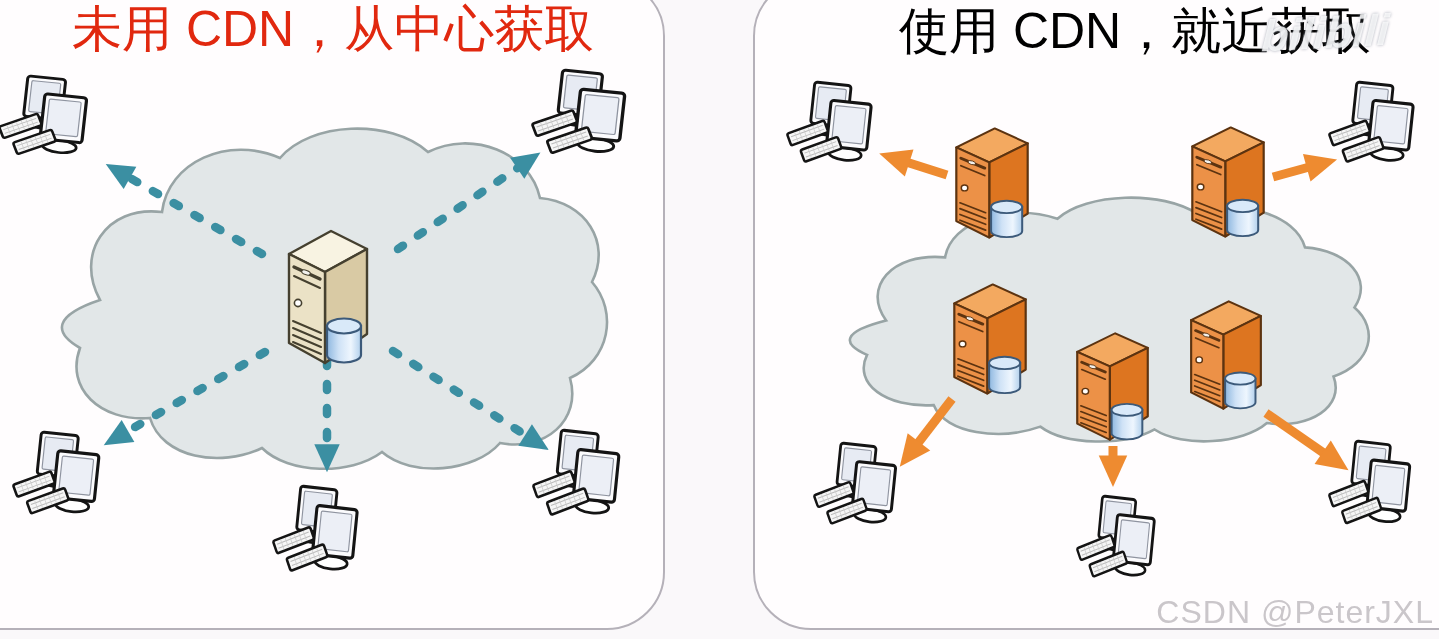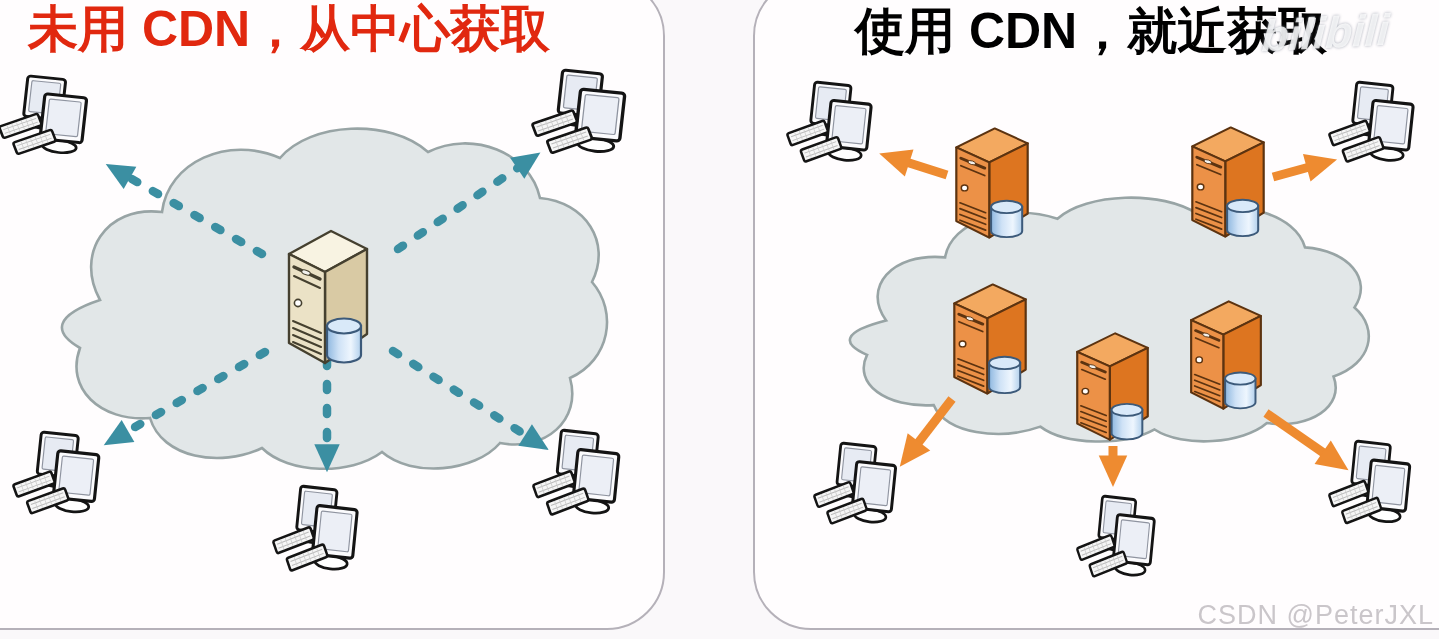--- a/index.html
+++ b/index.html
@@ -3,29 +3,29 @@
 <meta charset="utf-8">
 <style>
   html,body{margin:0;padding:0;background:#f7f5f7;}
   .stage{position:relative;width:1439px;height:639px;overflow:hidden;
          background:#faf8fa;font-family:"Liberation Sans",sans-serif;}
   .panel{position:absolute;top:-22px;height:652px;background:#fffdfe;
          border:2px solid #b5b1b9;border-radius:58px;box-sizing:border-box;}
   .panel-left{left:-70px;width:735px;}
   .panel-right{left:753px;width:760px;}
   #scene{position:absolute;left:0;top:0;z-index:2;}
-  .title{position:absolute;z-index:3;font-size:50px;font-weight:700;
-         letter-spacing:0px;white-space:nowrap;line-height:1.1;}
+  .title{position:absolute;z-index:3;font-size:50px;font-weight:400;
+         letter-spacing:0px;white-space:nowrap;line-height:1.1;margin-left:44px;}
   .title-left{left:28px;top:2px;}
   .title-right{left:855px;top:4px;}
   .wm-top{position:absolute;z-index:4;left:1262px;top:8px;font-size:44px;
           font-weight:700;font-style:italic;color:rgba(255,255,255,0.78);
           text-shadow:0 0 3px rgba(150,158,170,0.85);
           transform:skewX(-6deg) rotate(-3deg);white-space:nowrap;}
-  .wm-bottom{position:absolute;z-index:4;right:5px;bottom:8px;font-size:27px;
+  .wm-bottom{position:absolute;z-index:4;right:5px;bottom:8px;font-size:32px;
              color:#cac6ca;letter-spacing:1px;white-space:nowrap;}
 </style>
 </head>
 <body>
 
 <div class="stage">
 
   <div class="panel panel-left" style="border-color: rgb(181, 177, 185);"></div>
   <div class="panel panel-right" style="border-color: rgb(181, 177, 185);"></div>
 

